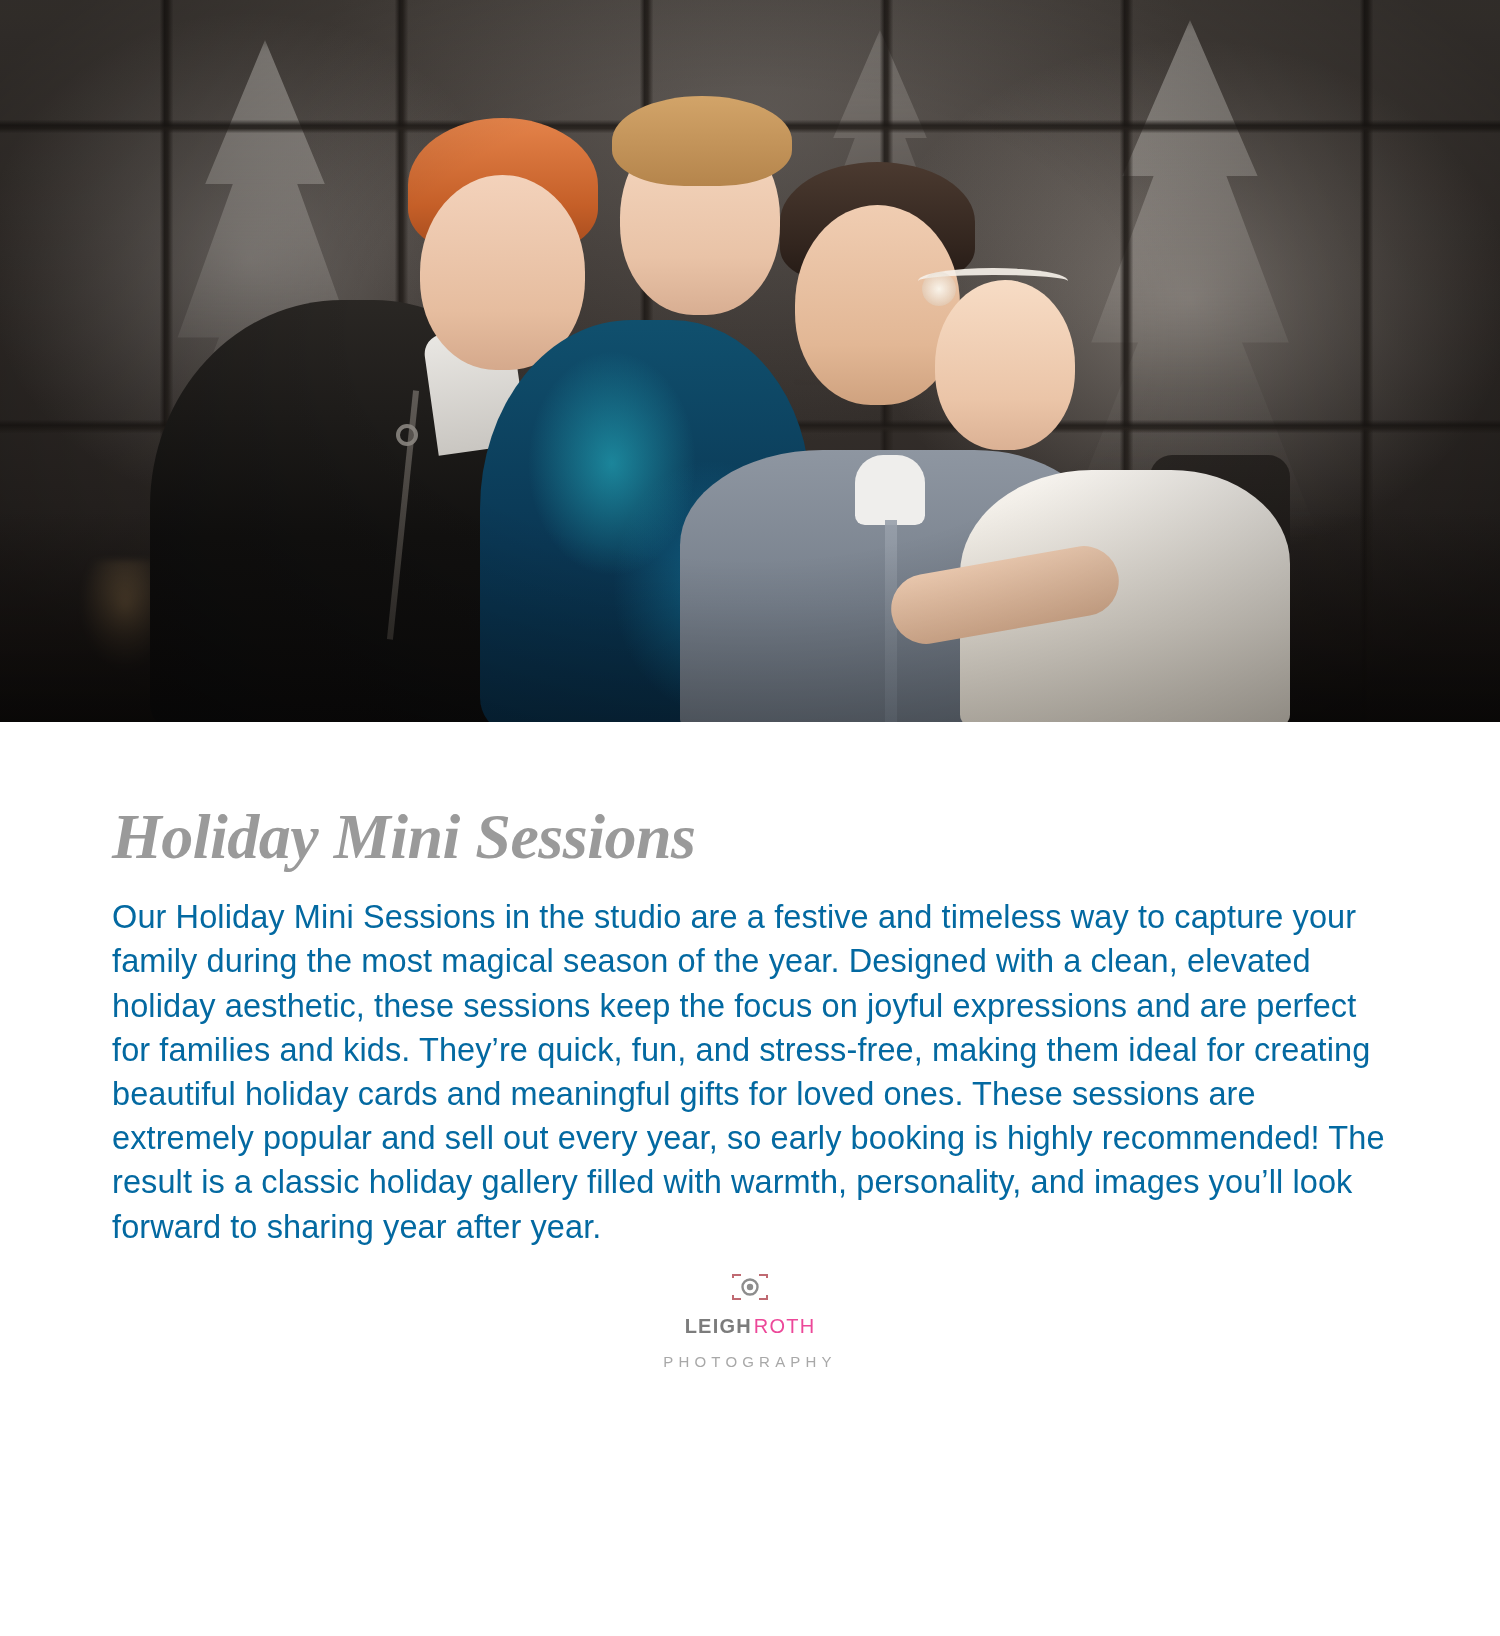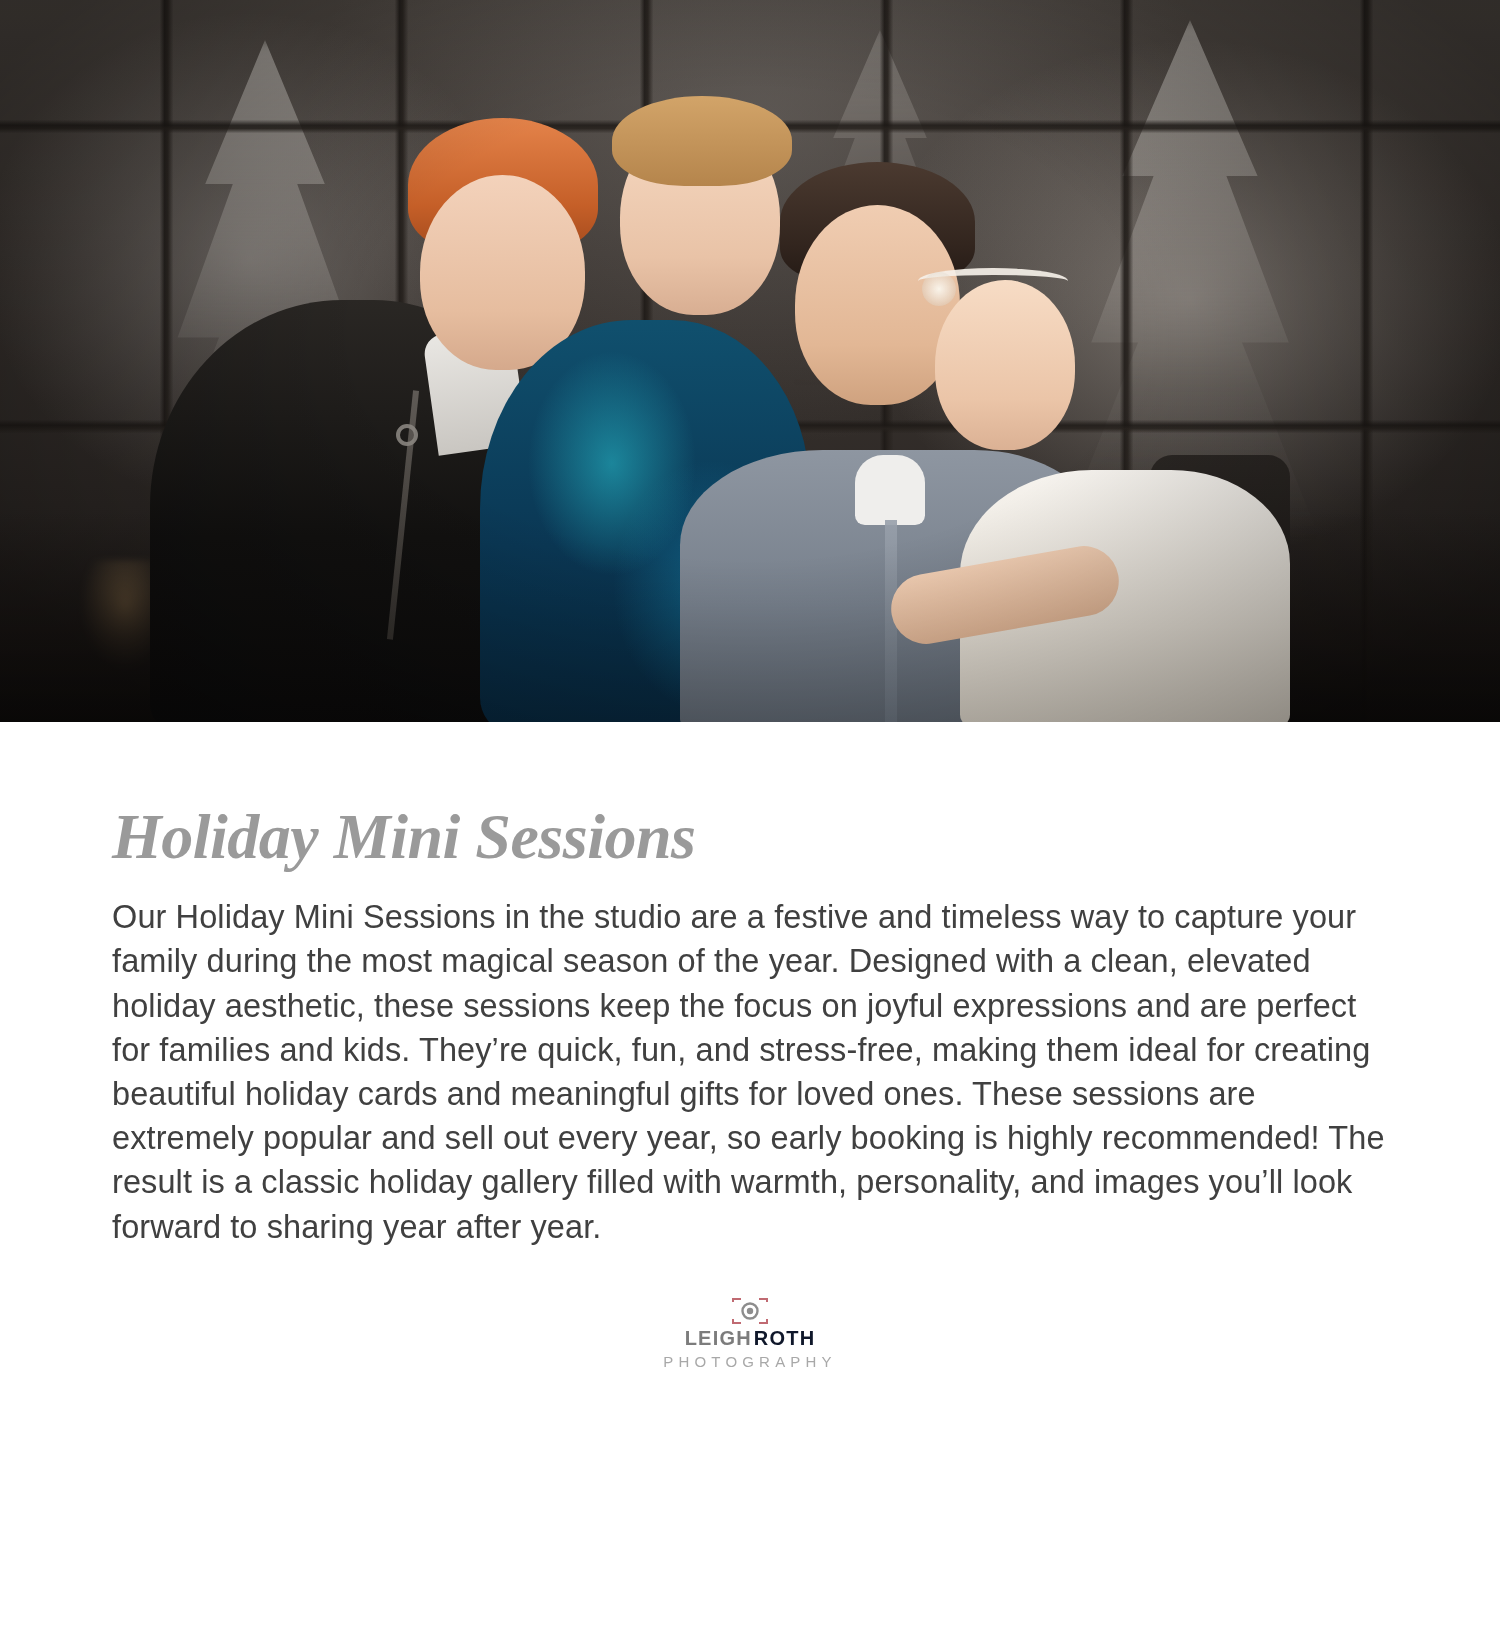--- a/index.html
+++ b/index.html
@@ -169,49 +169,49 @@
     line-height: 1.02;
     letter-spacing: -0.5px;
     color: #9a9a9a;
     margin-bottom: 26px;
   }
   .body-copy {
     font-family: "Liberation Sans", sans-serif;
     font-weight: 400;
     font-size: 32.5px;
     line-height: 1.36;
-    color: #404040;
+    color: #0369a1;
     max-width: 1280px;
     letter-spacing: 0.1px;
   }
 
   
   .footer {
     position: absolute;
     left: 0; right: 0;
     bottom: 62px;
     display: flex;
     flex-direction: column;
     align-items: center;
-    gap: 0;
+    gap: 12px;
   }
   .logo-mark {
     width: 42px; height: 30px;
     display: flex; align-items: center; justify-content: center;
   }
   .logo-name {
     font-family: "Liberation Sans", sans-serif;
     font-size: 20px;
     letter-spacing: 1.2px;
     color: #8d8d8d;
     display: flex;
     gap: 2px;
   }
   .logo-name .bold { font-weight: 700; color: #7c7c7c; }
-  .logo-name .light { font-weight: 700; color: #0f172a; }
+  .logo-name .light { font-weight: 400; color: #ec4899; }
   .logo-sub {
     font-family: "Liberation Sans", sans-serif;
     font-size: 15px;
     letter-spacing: 5.2px;
     color: #a8a8a8;
     margin-top: 3px;
   }
 </style>
 </head>
 <body>

